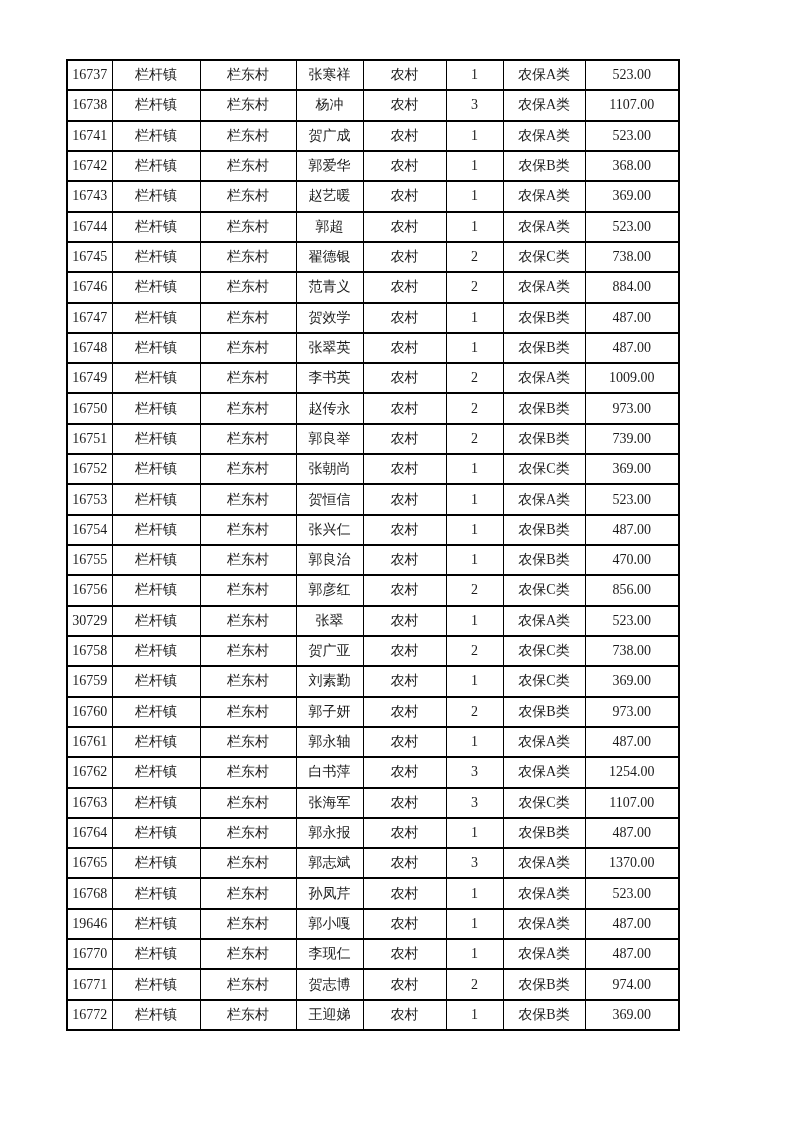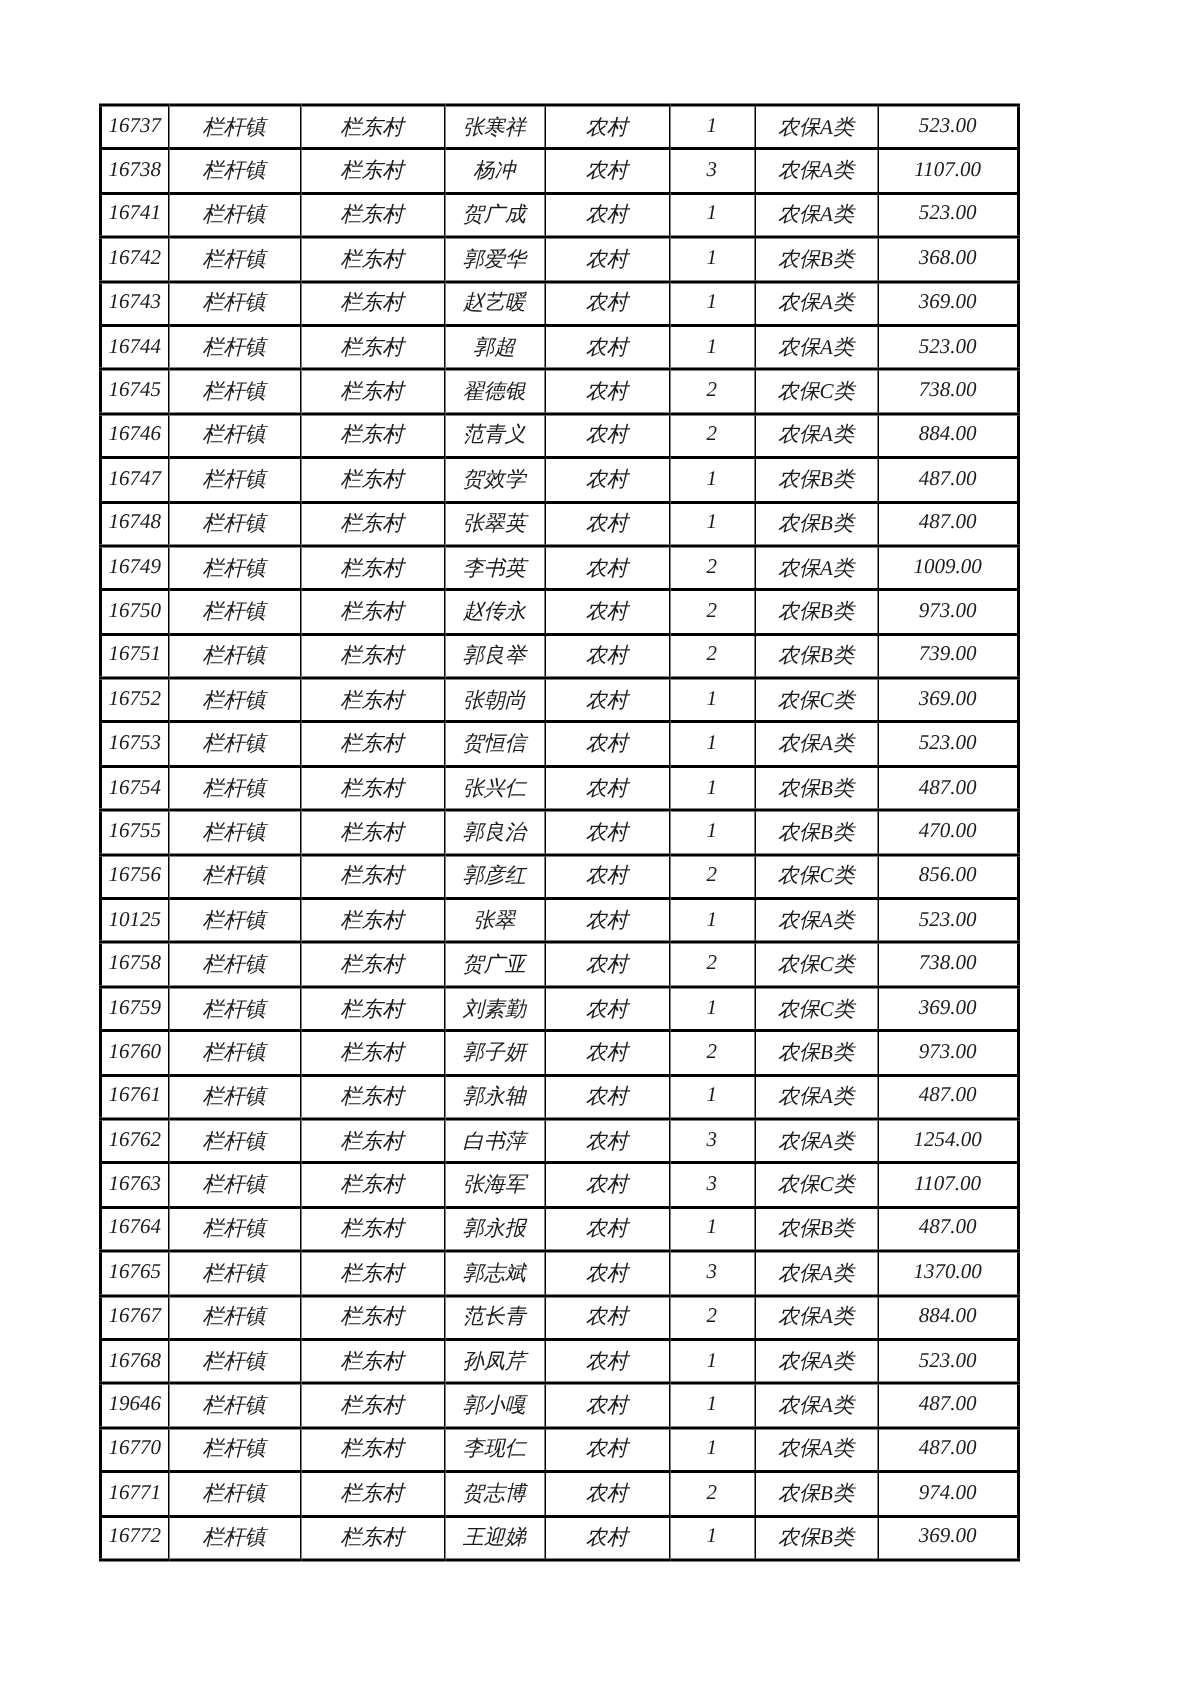--- a/index.html
+++ b/index.html
@@ -10,30 +10,29 @@
   .page {
     position: relative;
     width: 794px;
     height: 1122px;
     background: #ffffff;
     overflow: hidden;
   }
   table.records {
     position: absolute;
     left: 66px;
-    top: 69px;
+    top: 59px;
     width: 612px;
     height: 972px;
     border-collapse: collapse;
     table-layout: fixed;
     font-family: "Liberation Serif", "DejaVu Serif", serif;
     font-size: 14px;
     color: #1b1b1b;
     border: 2px solid #000000;
-    font-style: italic;
   }
   table.records td {
     border-left: 1px solid #000000;
     border-right: 1px solid #000000;
     border-top: 2px solid #000000;
     border-bottom: 2px solid #000000;
     text-align: center;
     vertical-align: middle;
     padding: 0;
     white-space: nowrap;
@@ -231,21 +230,21 @@
           <td>16756</td>
           <td>栏杆镇</td>
           <td>栏东村</td>
           <td>郭彦红</td>
           <td>农村</td>
           <td>2</td>
           <td>农保C类</td>
           <td>856.00</td>
         </tr>
         <tr>
-          <td>10125</td>
+          <td>30729</td>
           <td>栏杆镇</td>
           <td>栏东村</td>
           <td>张翠</td>
           <td>农村</td>
           <td>1</td>
           <td>农保A类</td>
           <td>523.00</td>
         </tr>
         <tr>
           <td>16758</td>
@@ -319,30 +318,20 @@
         </tr>
         <tr>
           <td>16765</td>
           <td>栏杆镇</td>
           <td>栏东村</td>
           <td>郭志斌</td>
           <td>农村</td>
           <td>3</td>
           <td>农保A类</td>
           <td>1370.00</td>
-        </tr>
-        <tr>
-          <td>16767</td>
-          <td>栏杆镇</td>
-          <td>栏东村</td>
-          <td>范长青</td>
-          <td>农村</td>
-          <td>2</td>
-          <td>农保A类</td>
-          <td>884.00</td>
         </tr>
         <tr>
           <td>16768</td>
           <td>栏杆镇</td>
           <td>栏东村</td>
           <td>孙凤芹</td>
           <td>农村</td>
           <td>1</td>
           <td>农保A类</td>
           <td>523.00</td>

